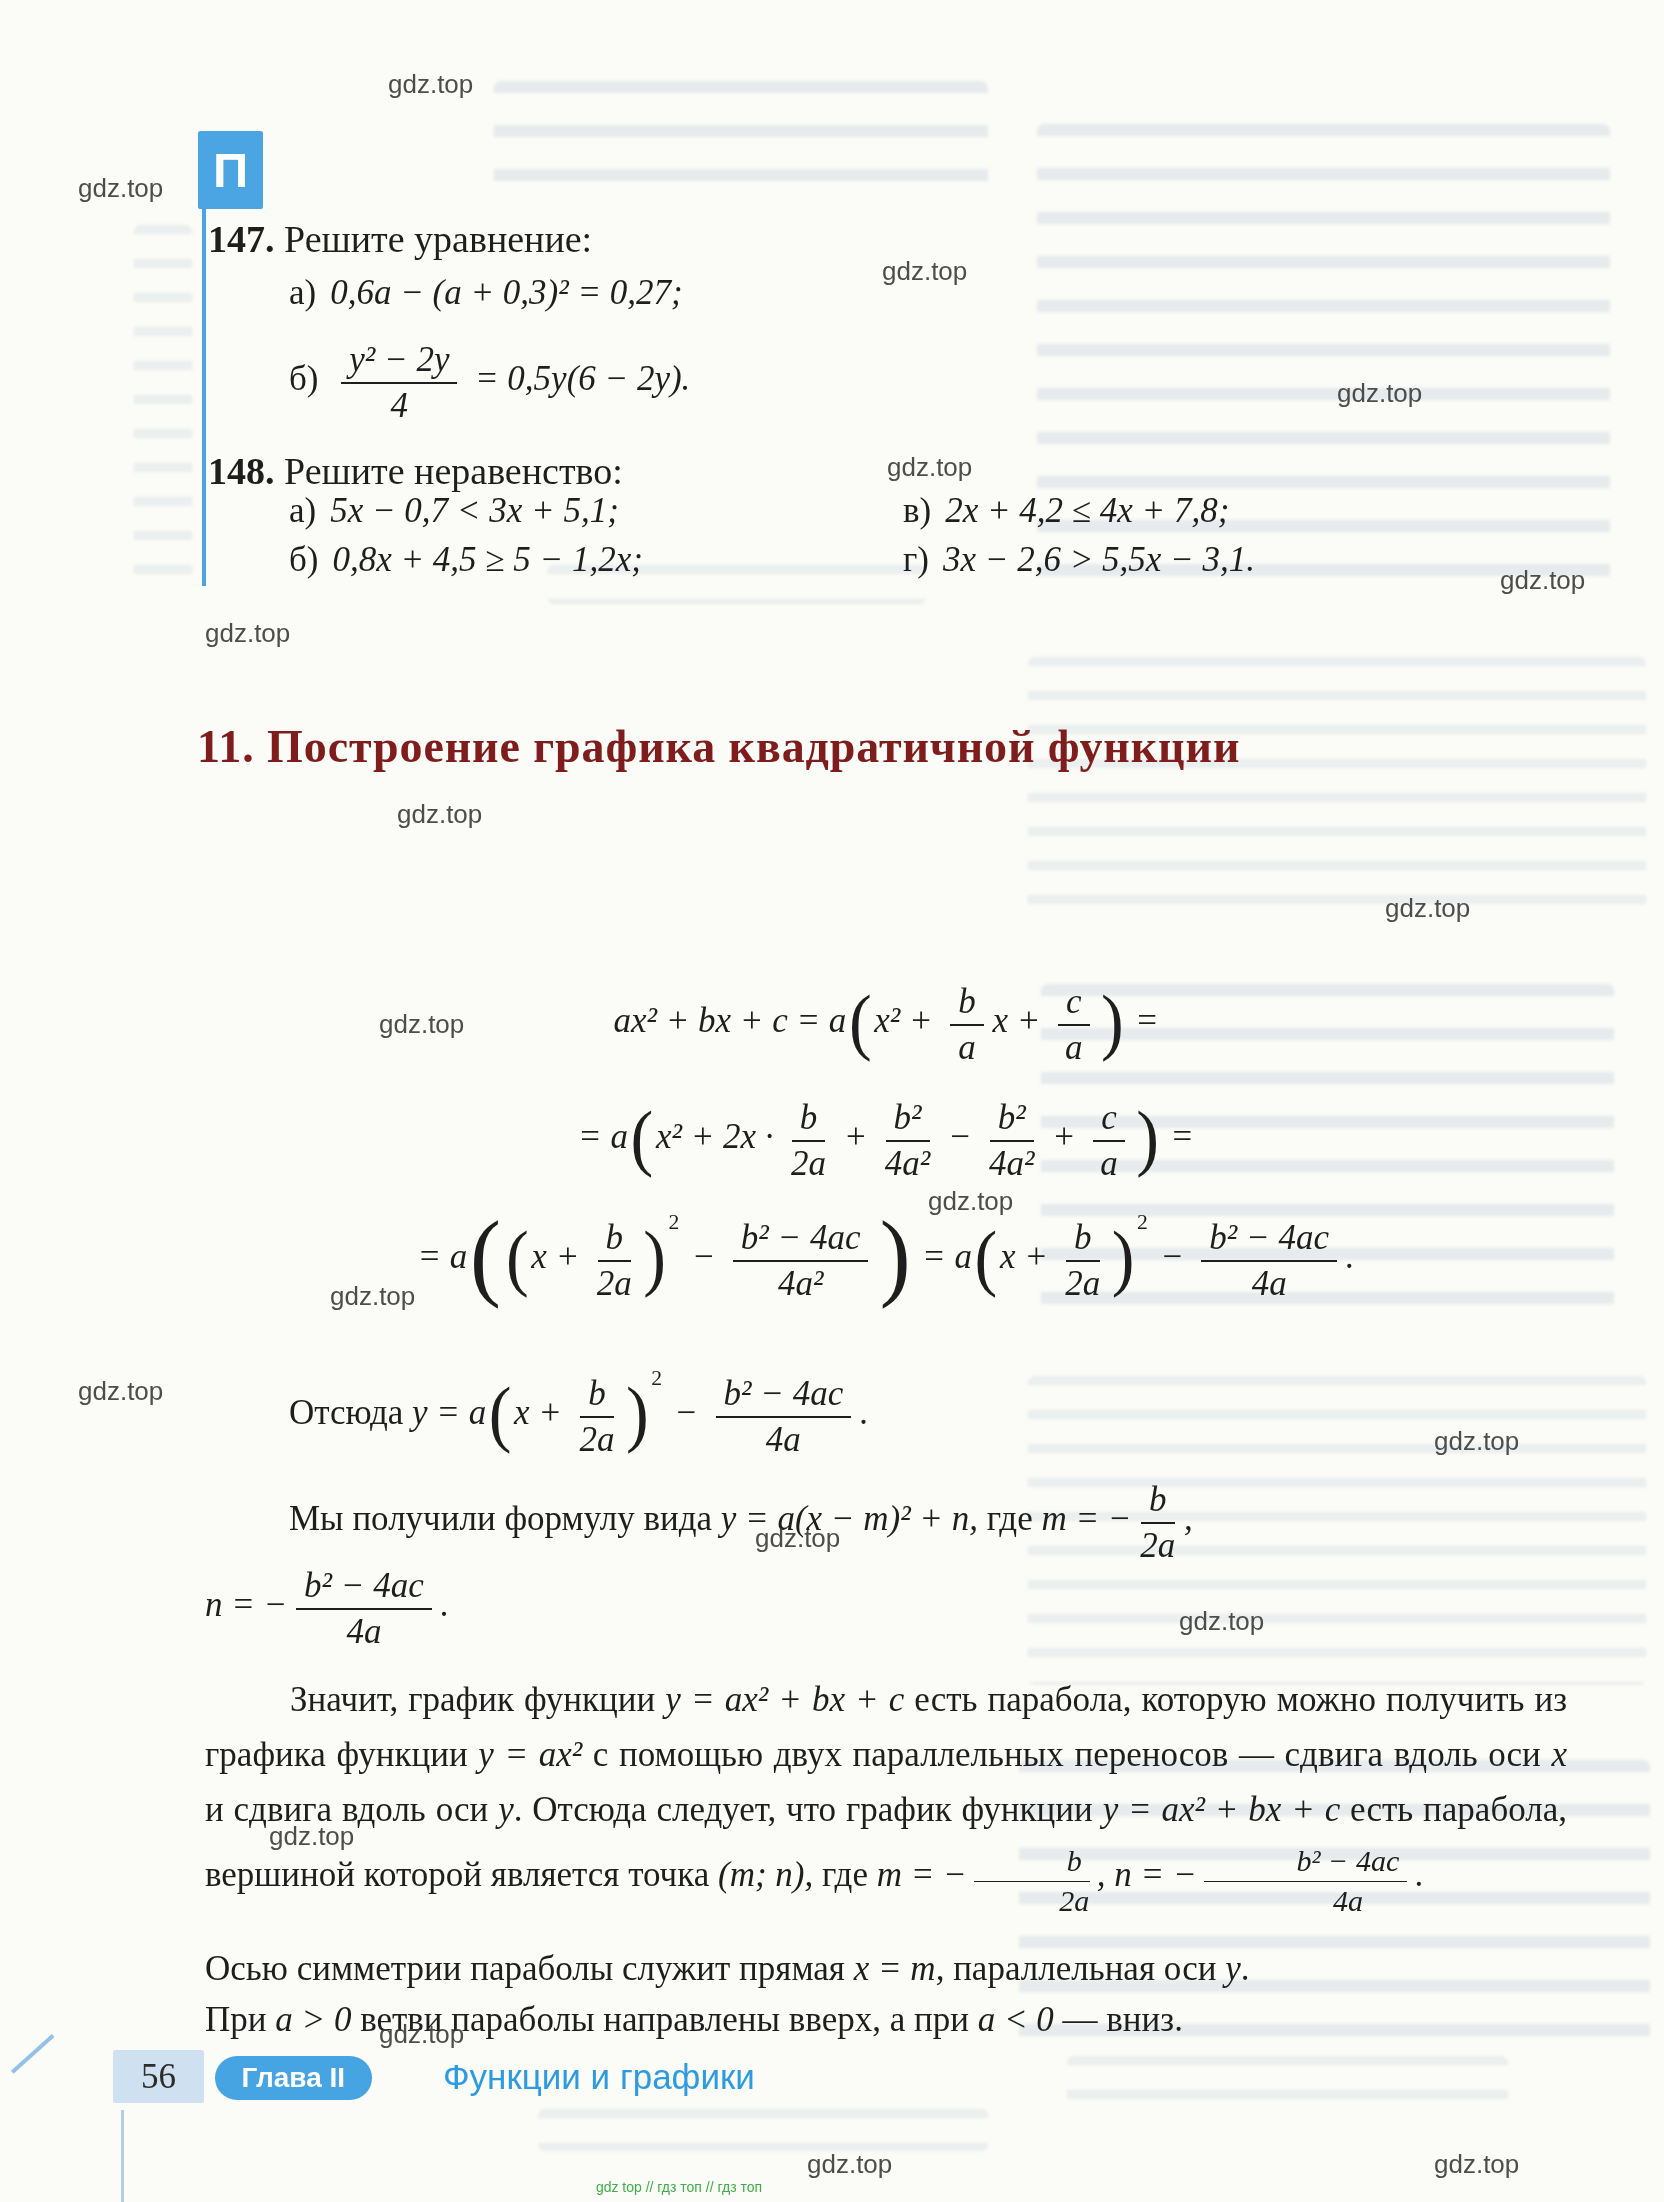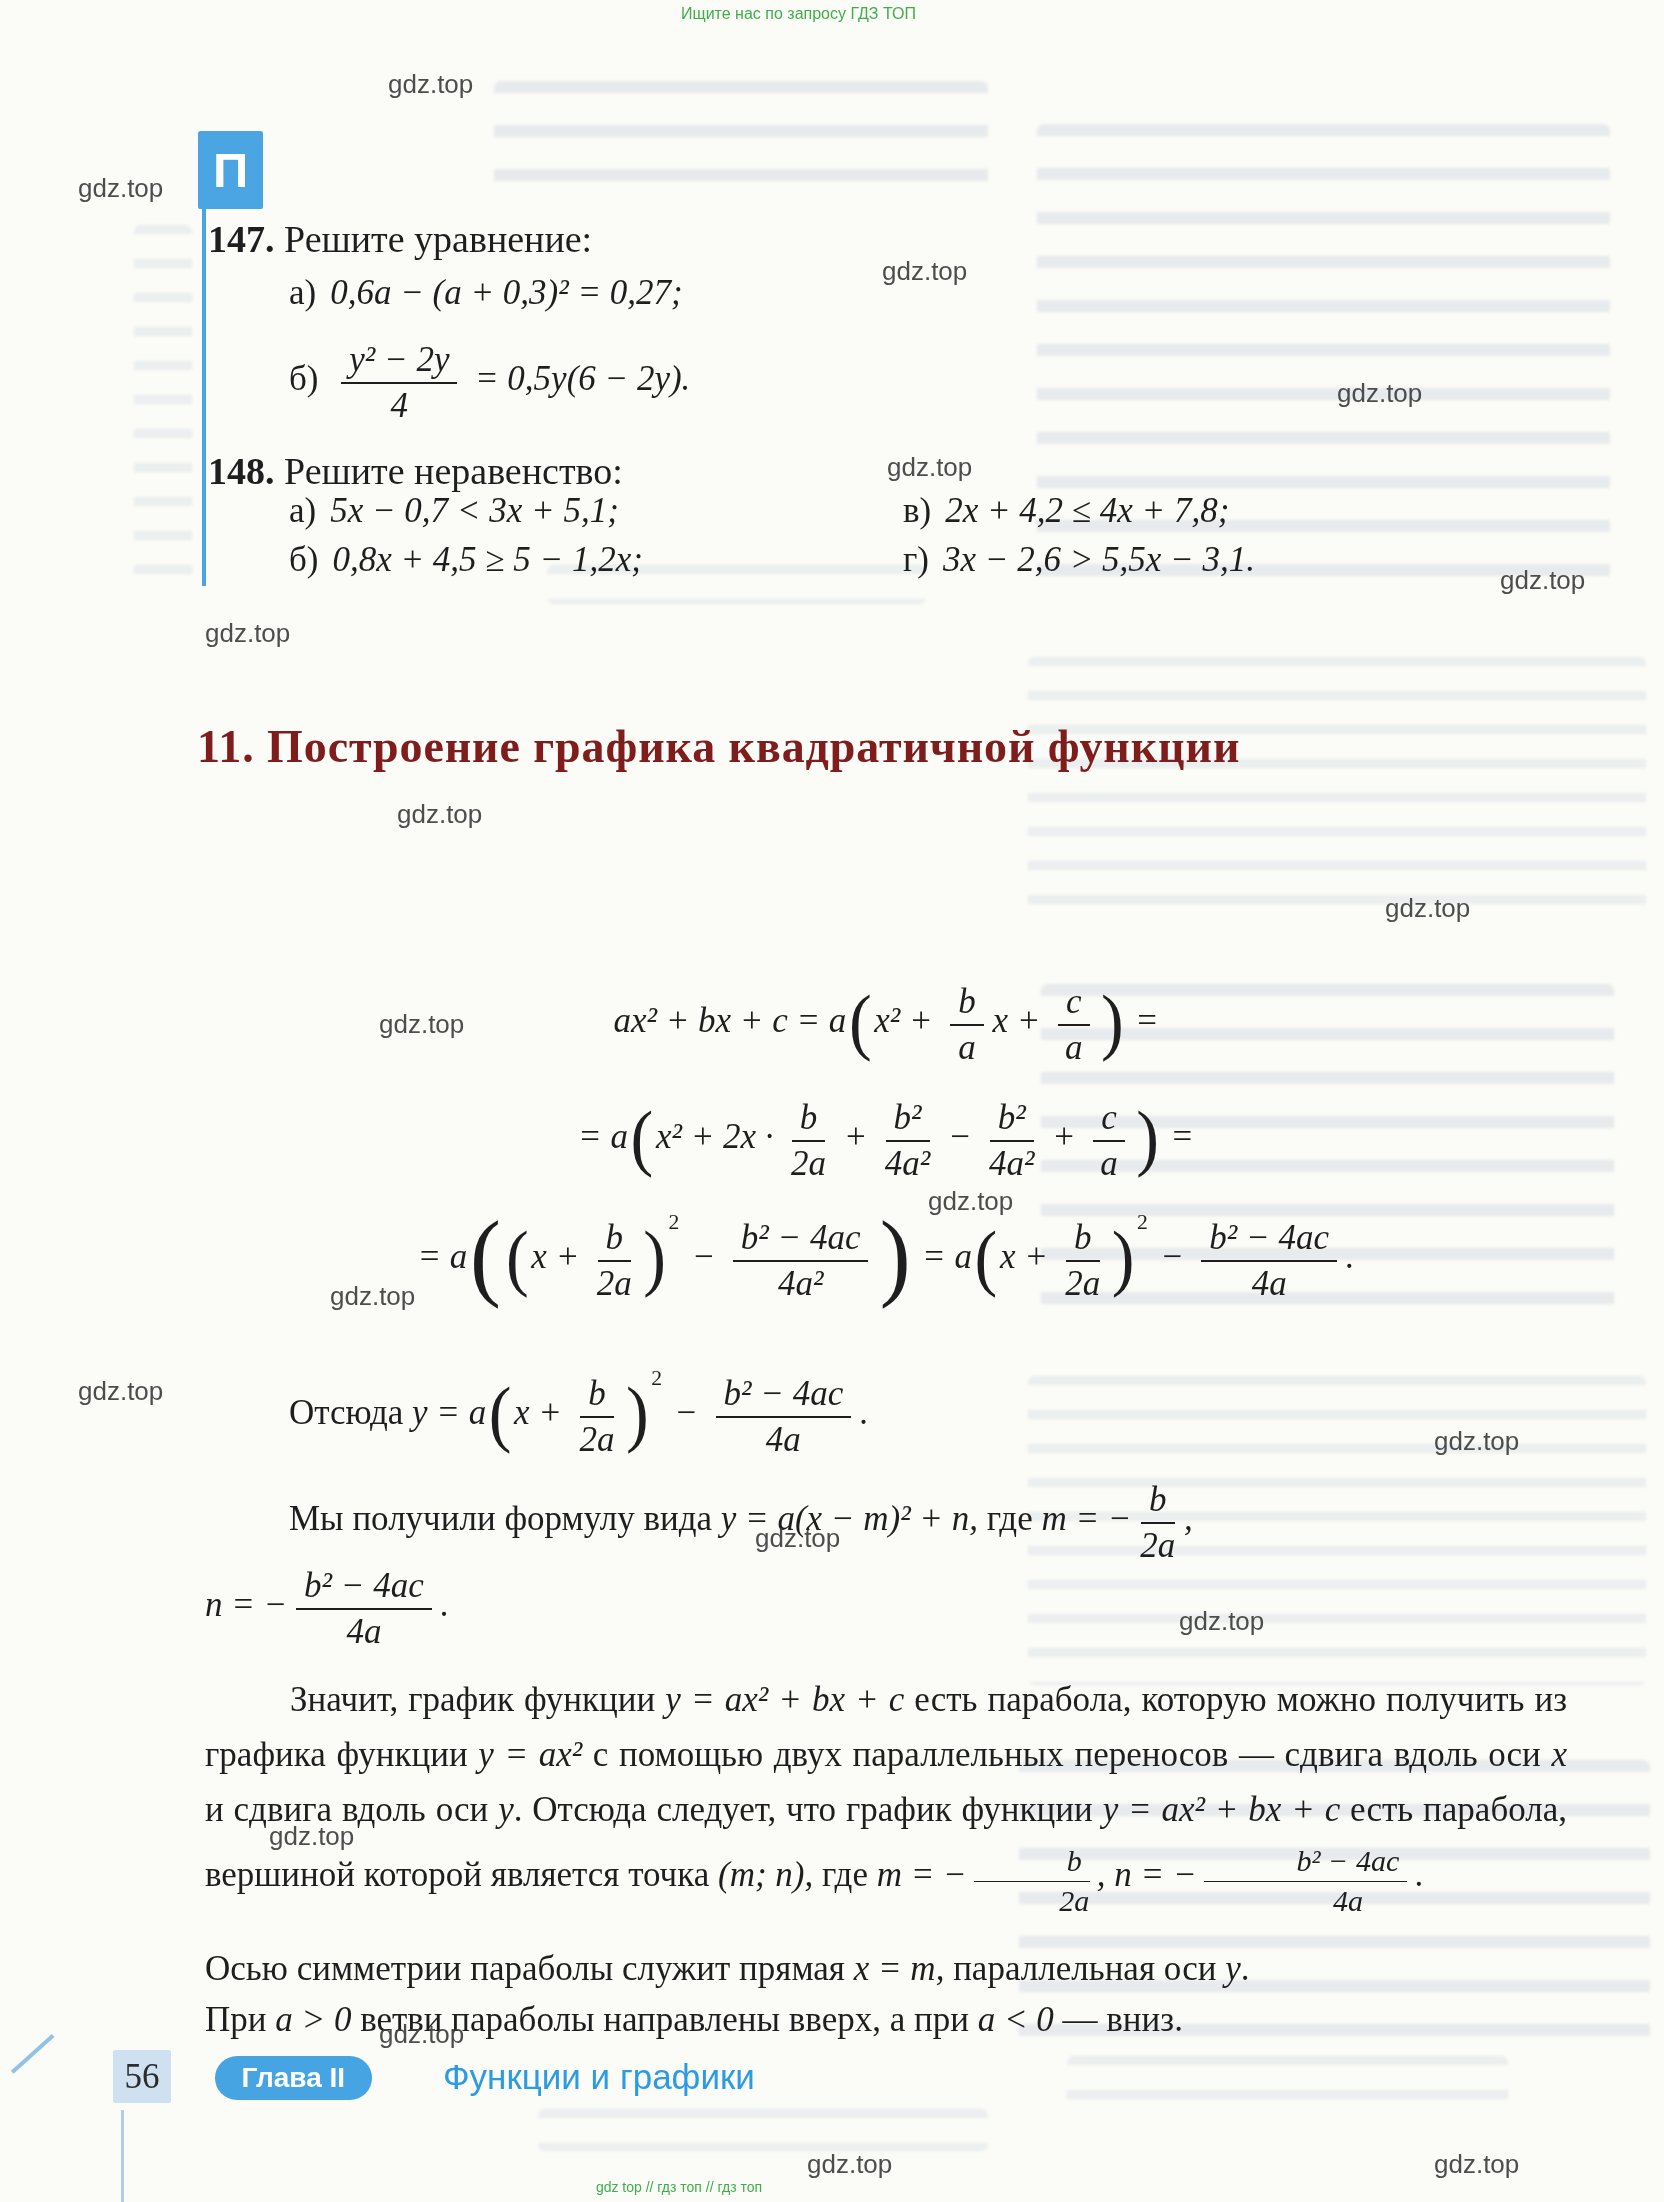--- a/index.html
+++ b/index.html
@@ -48,21 +48,21 @@
 
   
   .heading{position:absolute;left:197px;top:720px;width:1376px;z-index:3;color:#7f1d1d;
            font-weight:bold;font-size:46px;letter-spacing:0.9px;white-space:nowrap;}
   .par{position:absolute;left:205px;width:1362px;z-index:3;font-size:35px;line-height:55px;text-align:justify;}
   .par.ind{text-indent:85px;}
   .par .frac{font-size:86%;margin:0 7px;}
   .par .frac .num{border-bottom-width:1.8px;}
 
   
-  .pagebox{position:absolute;left:113px;top:2050px;width:58px;height:53px;background:#cfe0f1;color:#2c2c2c;
+  .pagebox{position:absolute;left:113px;top:2050px;width:91px;height:53px;background:#cfe0f1;color:#2c2c2c;
            font-size:35px;display:flex;align-items:center;justify-content:center;z-index:3;border-radius:2.6px;}
   .badge{position:absolute;left:215px;top:2056px;height:44px;padding:0 26.5px;background:#47a4e3;border-radius:23px;
          color:#fff;font-family:"Liberation Sans",sans-serif;font-weight:bold;font-size:28px;
          display:flex;align-items:center;z-index:3;}
   .chap{position:absolute;left:443px;top:2057px;color:#2d9be2;font-family:"Liberation Sans",sans-serif;
         font-size:35px;z-index:3;}
 
   
   .diag{position:absolute;left:5.3px;top:2052px;width:55px;height:3.5px;background:#79b4e2;
         transform:rotate(-42deg);opacity:.8;z-index:2;}
@@ -77,21 +77,20 @@
   <div class="bl" style="left:1037px;top:124px;width:573px;height:468px"></div>
   <div class="bl fine" style="left:1028px;top:657px;width:618px;height:265px"></div>
   <div class="bl" style="left:1041px;top:984px;width:573px;height:348px"></div>
   <div class="bl fine" style="left:1028px;top:1376px;width:618px;height:309px"></div>
   <div class="bl" style="left:1019px;top:1760px;width:631px;height:282px"></div>
   <div class="bl fine" style="left:134px;top:225px;width:58px;height:362px"></div>
   <div class="bl fine" style="left:547px;top:565px;width:379px;height:39px"></div>
   <div class="bl fine" style="left:538px;top:2109px;width:450px;height:42px"></div>
   <div class="bl fine" style="left:1067px;top:2056px;width:441px;height:53px"></div>
 
-  <div class="note top">Ищите нас по запросу ГДЗ ТОП</div>
   <div class="note bottom">gdz top  //  гдз топ  //  гдз топ</div>
 
   <span class="wm" style="left:388px;top:69px">gdz.top</span>
   <span class="wm" style="left:78px;top:173px">gdz.top</span>
   <span class="wm" style="left:882px;top:256px">gdz.top</span>
   <span class="wm" style="left:1337px;top:378px">gdz.top</span>
   <span class="wm" style="left:887px;top:452px">gdz.top</span>
   <span class="wm" style="left:1500px;top:565px">gdz.top</span>
   <span class="wm" style="left:205px;top:618px">gdz.top</span>
   <span class="wm" style="left:397px;top:799px">gdz.top</span>

